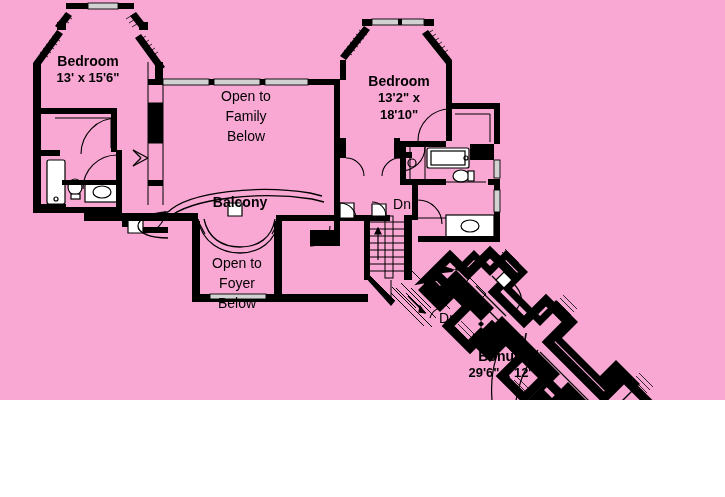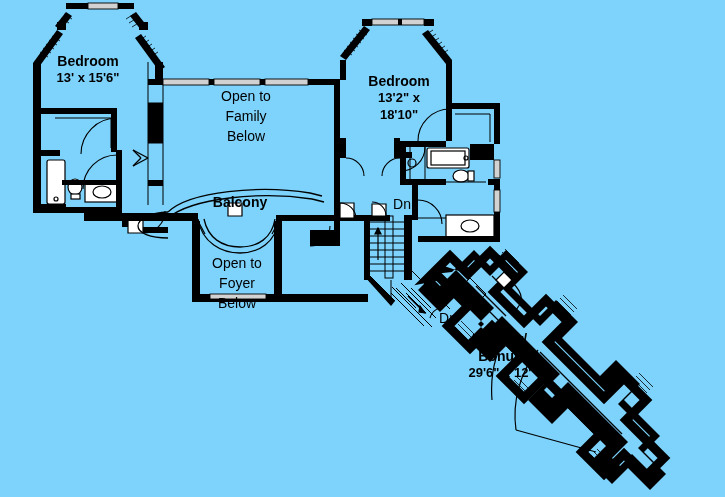--- a/index.html
+++ b/index.html
@@ -6,22 +6,22 @@
     margin: 0;
     padding: 0;
     background: #ffffff;
   }
   body {
     font-family: "Liberation Sans", sans-serif;
   }
   #floorplan-root {
     position: relative;
     width: 725px;
-    height: 497px;
-    background: #7dd3fc;
+    height: 400px;
+    background: #f9a8d4;
     overflow: hidden;
   }
   #plan-svg {
     display: block;
     width: 725px;
     height: 497px;
   }
   .wall-heavy {
     fill: #000000;
     stroke: none;

